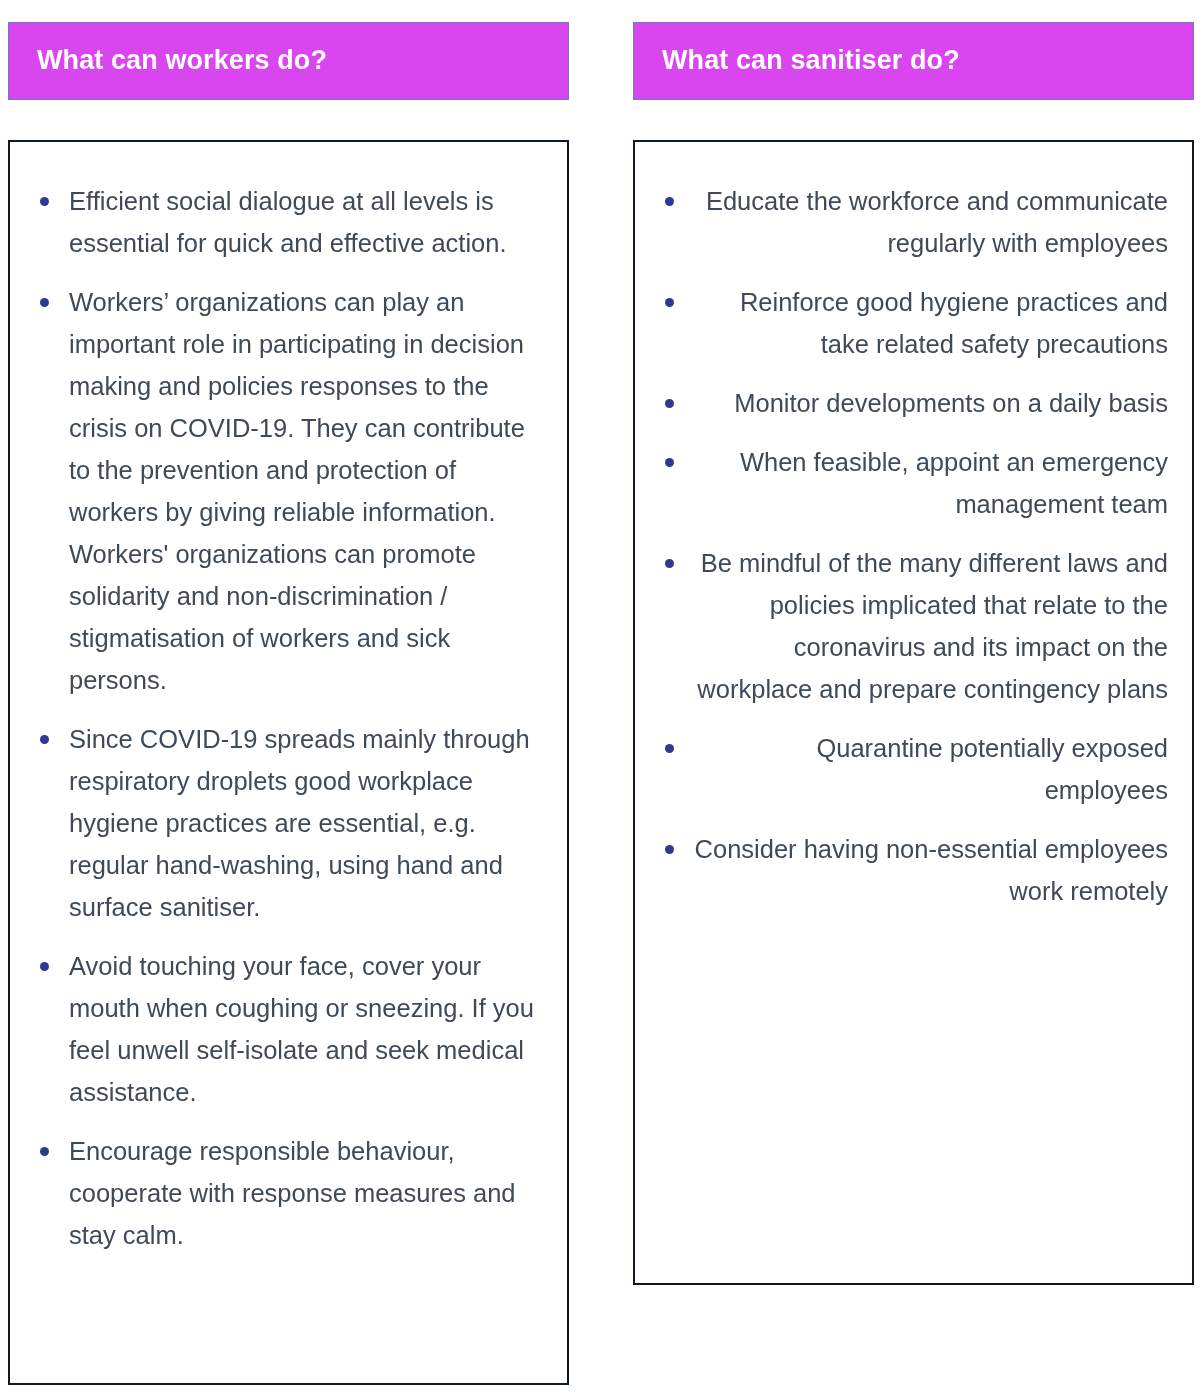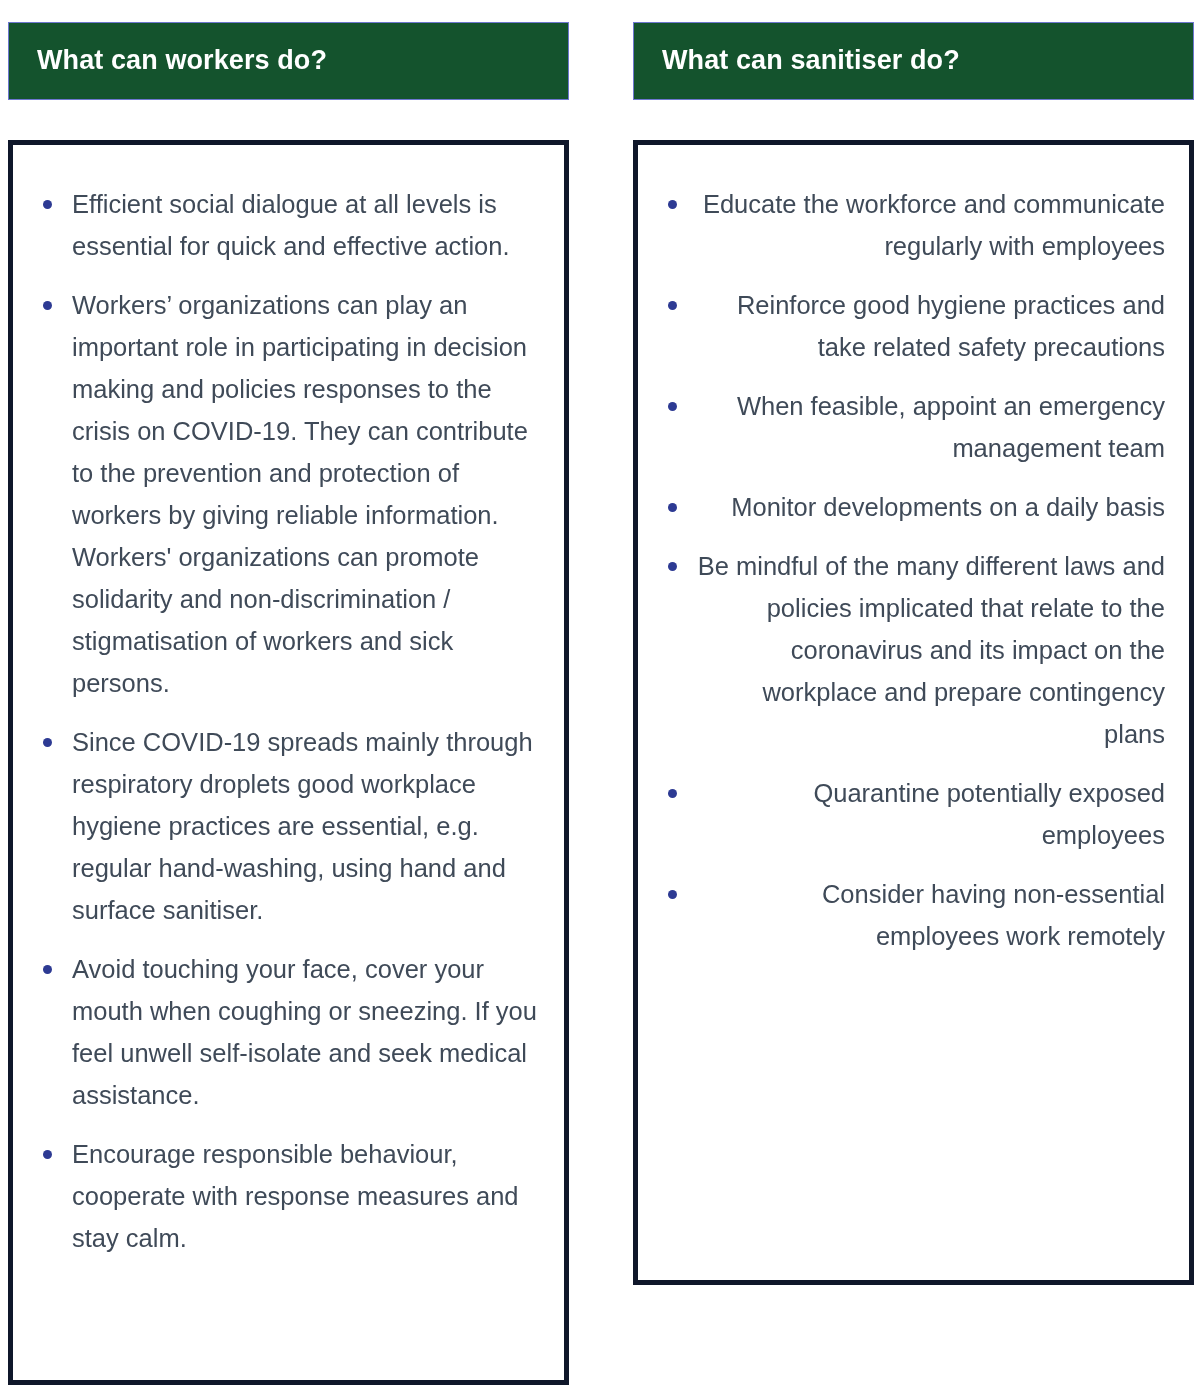--- a/index.html
+++ b/index.html
@@ -28,40 +28,40 @@
     top: 0;
     width: 561px;
   }
   .column.left  { left: 8px; }
   .column.right { left: 633px; }
 
   .panel-header {
     box-sizing: border-box;
     height: 78px;
     margin-top: 22px;
-    background: #14532d;
+    background: #d946ef;
     display: flex;
     align-items: center;
     padding: 0 28px;
     border: 1px solid #6d77cf;
   }
   .panel-header-title {
     color: #ffffff;
     font-size: 27px;
     font-weight: bold;
     letter-spacing: 0.1px;
     line-height: 1.1;
     white-space: nowrap;
   }
 
   .panel-body {
     box-sizing: border-box;
     margin-top: 40px;
     background: #ffffff;
-    border: 5px solid #0f172a;
+    border: 2px solid #0f172a;
     padding: 38px 24px 40px 24px;
   }
   .panel-body.left-body  { min-height: 1245px; }
   .panel-body.right-body { min-height: 1145px; text-align: right; }
 
   ul.bullets {
     list-style: none;
     margin: 0;
     padding: 0;
   }
@@ -134,25 +134,25 @@
         <li>
           <span class="dot"></span>
           <span class="bullet-text">Educate the workforce and communicate regularly with employees</span>
         </li>
         <li>
           <span class="dot"></span>
           <span class="bullet-text">Reinforce good hygiene practices and take related safety precautions</span>
         </li>
         <li>
           <span class="dot"></span>
-          <span class="bullet-text">When feasible, appoint an emergency management team</span>
+          <span class="bullet-text">Monitor developments on a daily basis</span>
         </li>
         <li>
           <span class="dot"></span>
-          <span class="bullet-text">Monitor developments on a daily basis</span>
+          <span class="bullet-text">When feasible, appoint an emergency management team</span>
         </li>
         <li>
           <span class="dot"></span>
           <span class="bullet-text">Be mindful of the many different laws and policies implicated that relate to the coronavirus and its impact on the workplace and prepare contingency plans</span>
         </li>
         <li>
           <span class="dot"></span>
           <span class="bullet-text">Quarantine potentially exposed employees</span>
         </li>
         <li>

